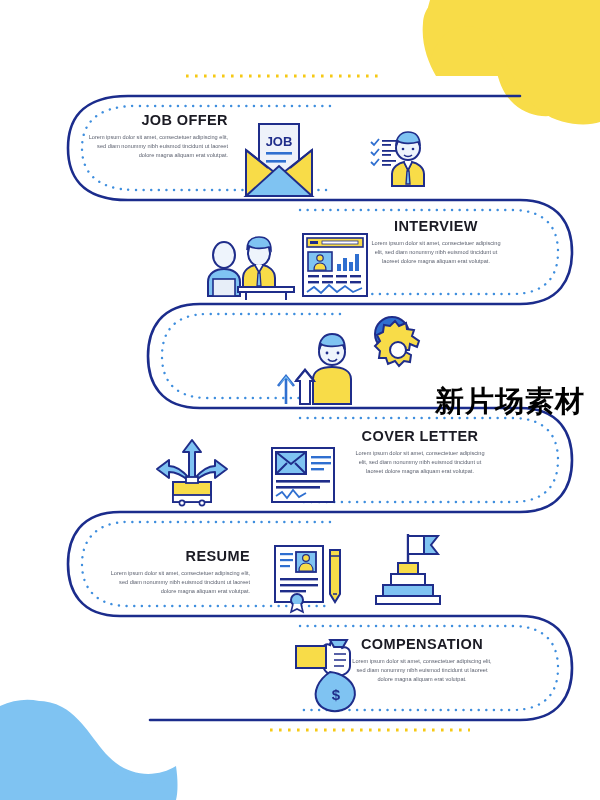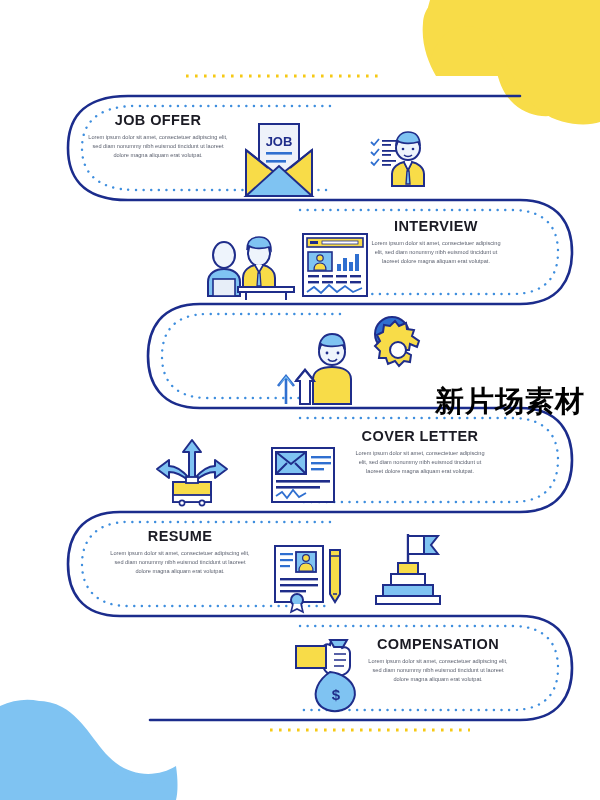--- a/index.html
+++ b/index.html
@@ -25,21 +25,21 @@
     line-height:1.12;
     white-space:pre-line;
   }
   .sec p{
     margin:0;
     font-size:5.6px;
     line-height:1.62;
     color:#5d6270;
     font-family:"Liberation Sans", sans-serif;
   }
-  .align-left{text-align:center;}
+  .align-left{text-align:right;}
   .align-right{text-align:center;}
 
   .watermark{
     position:absolute;left:425px;top:378px;width:170px;height:48px;
     color:#000000;font-size:29px;font-weight:bold;letter-spacing:1px;
     font-family:"DejaVu Sans", sans-serif;
     display:flex;align-items:center;justify-content:center;
     user-select:none;pointer-events:none;
   }
 </style>
@@ -275,25 +275,25 @@
     <h2>INTERVIEW</h2>
     <p>Lorem ipsum dolor sit amet, consectetuer adipiscing elit, sed diam nonummy nibh euismod tincidunt ut laoreet dolore magna aliquam erat volutpat.</p>
   </div>
 
 
   <div class="sec align-right" style="left:352px;top:428px;width:136px;">
     <h2>COVER LETTER</h2>
     <p>Lorem ipsum dolor sit amet, consectetuer adipiscing elit, sed diam nonummy nibh euismod tincidunt ut laoreet dolore magna aliquam erat volutpat.</p>
   </div>
 
-  <div class="sec align-left" style="left:110px;top:528px;width:140px;">
+  <div class="sec align-left" style="left:110px;top:548px;width:140px;">
     <h2>RESUME</h2>
     <p>Lorem ipsum dolor sit amet, consectetuer adipiscing elit, sed diam nonummy nibh euismod tincidunt ut laoreet dolore magna aliquam erat volutpat.</p>
   </div>
 
-  <div class="sec align-right" style="left:352px;top:636px;width:140px;padding-left:16px;">
+  <div class="sec align-right" style="left:352px;top:636px;width:140px;">
     <h2>COMPENSATION</h2>
     <p>Lorem ipsum dolor sit amet, consectetuer adipiscing elit, sed diam nonummy nibh euismod tincidunt ut laoreet dolore magna aliquam erat volutpat.</p>
   </div>
 
   <div class="watermark">新片场素材</div>
 
 </div>
 
 </body></html>

